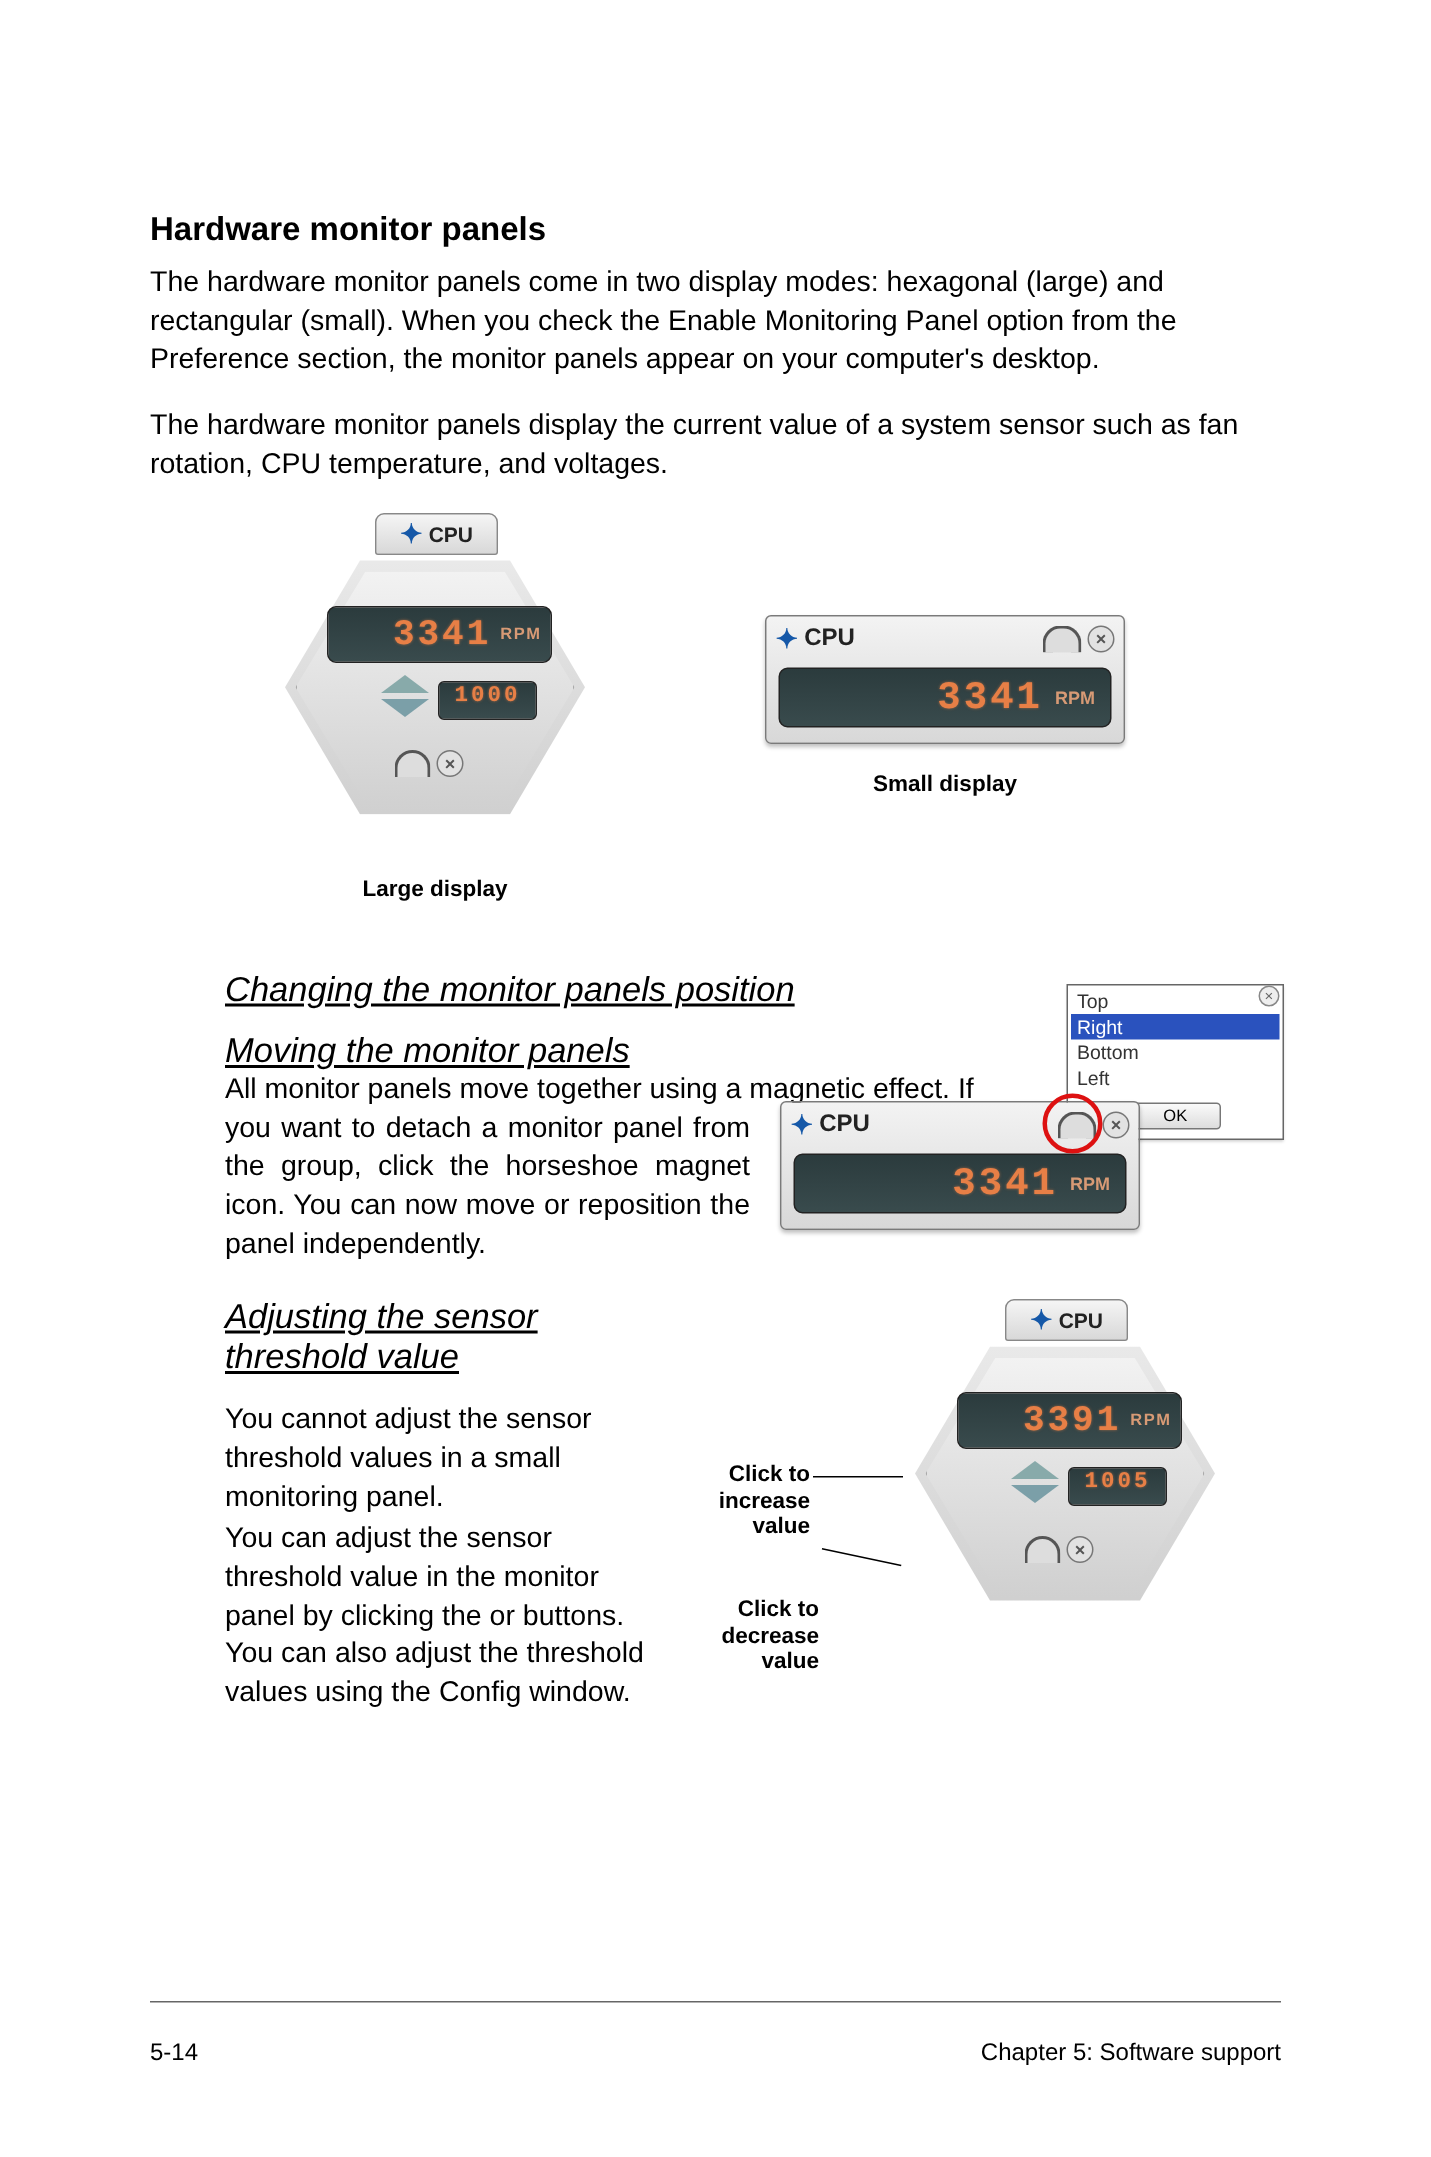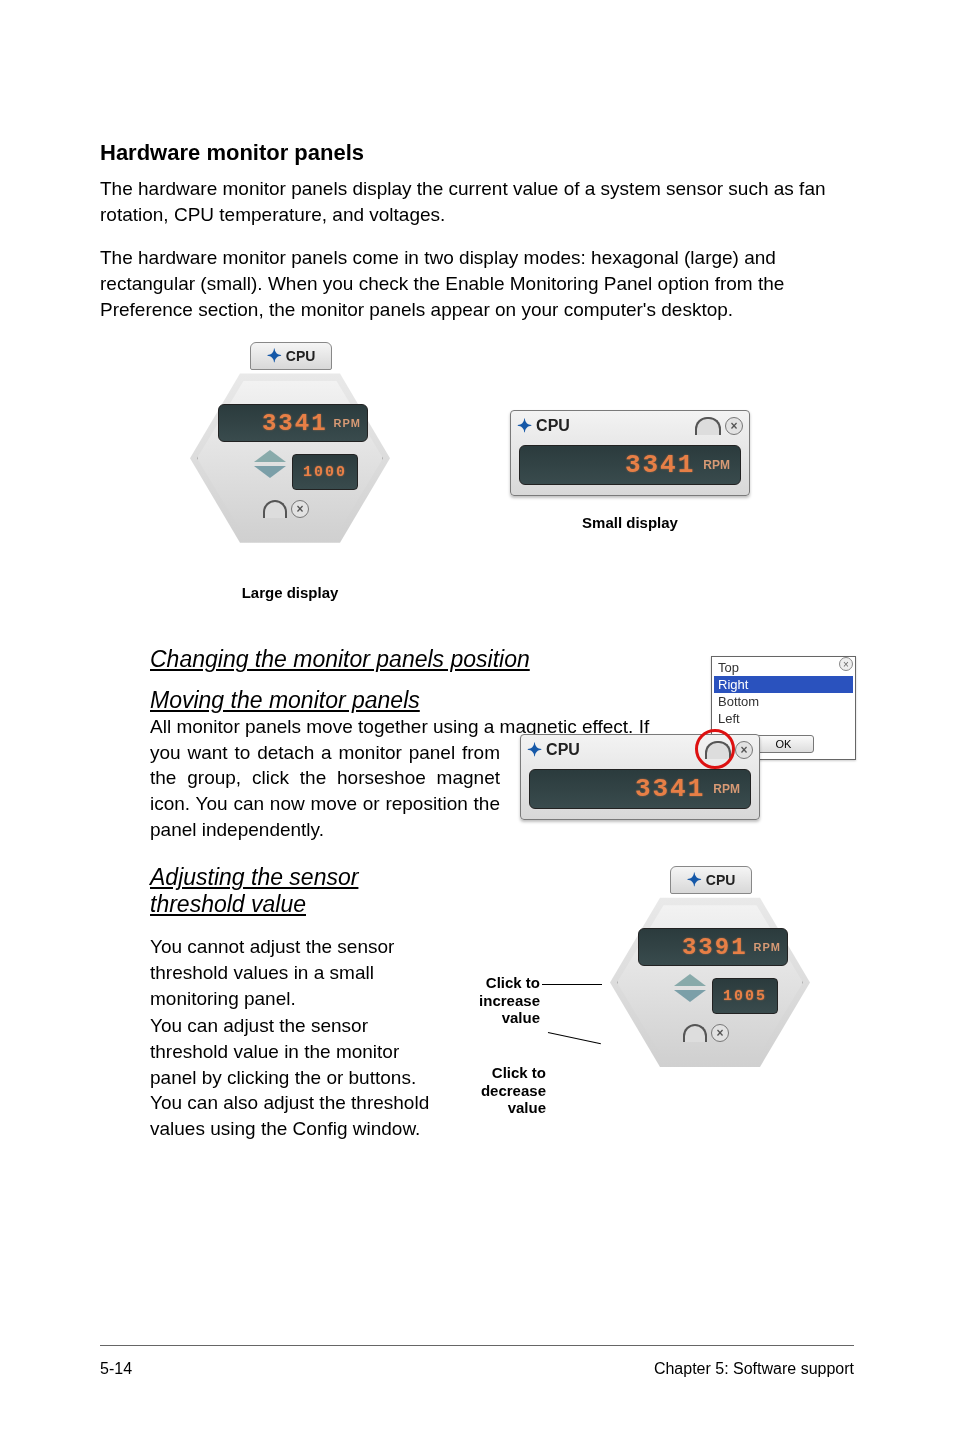--- a/index.html
+++ b/index.html
@@ -6,21 +6,21 @@
   html, body { width: 954px; height: 1438px; background: #fff; font-family: Arial, Helvetica, sans-serif; color: #000; }
   .page { position: relative; width: 954px; height: 1438px; padding: 140px 100px 60px 100px; }
   .h1 { font-size: 22px; font-weight: bold; margin-bottom: 10px; }
   .para { font-size: 19px; line-height: 1.35; margin-bottom: 18px; }
   .figrow1 { position: relative; height: 300px; margin-top: 6px; }
   .figrow3 { position: relative; height: 250px; margin-top: 22px; }
   .caption { font-size: 15px; font-weight: bold; text-align: center; }
   .subhead { font-size: 23px; text-decoration: underline; font-style: italic; }
   .two-col { position: relative; }
   .left-text { font-size: 19px; line-height: 1.35; }
-  .foot { position: absolute; left: 100px; right: 100px; bottom: 60px; border-top: 1px solid #666; padding-top: 14px; font-size: 16px; display: flex; justify-content: space-between; }
+  .foot { position: absolute; left: 100px; right: 100px; bottom: 60px; border-top: 1px solid #666; padding-top: 25px; font-size: 16px; display: flex; justify-content: space-between; }
   .hex-wrap { position: absolute; left: 80px; top: 10px; width: 220px; }
   .small-wrap { position: absolute; left: 410px; top: 70px; width: 240px; }
   .annot { position: absolute; font-size: 15px; font-weight: bold; text-align: right; line-height: 1.15; }
 
   
   .hex-container { position: relative; width: 220px; height: 220px; }
   .hex-tab { position: absolute; left: 70px; top: -8px; width: 82px; height: 28px; background: linear-gradient(#f5f5f5,#d8d8d8); border: 1px solid #888; border-radius: 6px 6px 2px 2px; display: flex; align-items: center; justify-content: center; gap: 4px; font-size: 14px; font-weight: bold; color: #222; }
   .hex-tab .plus { color: #1558a8; font-size: 18px; line-height: 1; }
   .hex-body {
     position: absolute; left: 10px; top: 18px; width: 200px; height: 180px;
@@ -43,23 +43,23 @@
     display:flex; align-items:center; justify-content:flex-end; padding-right:6px; gap:6px;
   }
   .big-read .digits { font-size: 24px; }
   .big-read .unit { font-size: 11px; color: #d79a75; font-weight: bold; letter-spacing: 1px; }
   .hex-arrows { position: absolute; left: 56px; top: 100px; width: 70px; height: 36px; }
   .arrow-up, .arrow-down {
     position:absolute; width:0; height:0; border-left:16px solid transparent; border-right:16px solid transparent;
   }
   .arrow-up { top:0; left:18px; border-bottom:12px solid #8aa; }
   .arrow-down { top:16px; left:18px; border-top:12px solid #7b9fa8; }
-  .thresh-read { position: absolute; left: 112px; top: 104px; width: 66px; height: 36px;
+  .thresh-read { position: absolute; left: 112px; top: 104px; width: 66px; height: 26px;
     background: linear-gradient(#2b3b3d,#394b4d); border: 1px solid #222; border-radius: 4px;
-    display:flex; align-items:center; justify-content:center; }
+    display:flex; justify-content:center; }
   .thresh-read .digits { font-size: 15px; }
   .hex-bottom { position: absolute; left: 83px; top: 150px; display:flex; gap:4px; align-items:center; }
   .magnet { width: 24px; height: 18px; border: 2px solid #555; border-bottom: none; border-radius: 12px 12px 0 0; background:#ddd; }
   .close-x { width: 18px; height: 18px; border: 1px solid #777; border-radius: 50%; background: #e2e2e2; display:flex; align-items:center; justify-content:center; font-size:12px; color:#555; font-weight:bold; }
 
   
   .small-panel { width: 240px; border: 1px solid #7a7a7a; border-radius: 4px; background: linear-gradient(#f3f3f3,#d8d8d8); box-shadow: 0 2px 3px rgba(0,0,0,.25); }
   .small-top { height: 30px; display:flex; align-items:center; padding:0 6px; justify-content:space-between; }
   .small-top .lbl { display:flex; align-items:center; gap:4px; font-size:16px; font-weight:bold; color:#222; }
   .small-top .plus { color:#1558a8; font-size:18px; }
@@ -84,22 +84,22 @@
   .justify { text-align: justify; }
 
   .line { position:absolute; background:#000; height:1px; }
 </style>
 </head>
 <body>
 
 <div class="page">
 
   <h2 class="h1">Hardware monitor panels</h2>
+  <p class="para">The hardware monitor panels come in two display modes: hexagonal (large) and rectangular (small). When you check the Enable Monitoring Panel option from the Preference section, the monitor panels appear on your computer's desktop.</p>
   <p class="para">The hardware monitor panels display the current value of a system sensor such as fan rotation, CPU temperature, and voltages.</p>
-  <p class="para">The hardware monitor panels come in two display modes: hexagonal (large) and rectangular (small). When you check the Enable Monitoring Panel option from the Preference section, the monitor panels appear on your computer's desktop.</p>
 
   <div class="figrow1">
 
     <div class="hex-wrap">
       <div class="hex-container">
         <div class="hex-tab">
           <span class="plus">✦</span>
           <span>CPU</span>
         </div>
         <div class="hex-body"></div>

